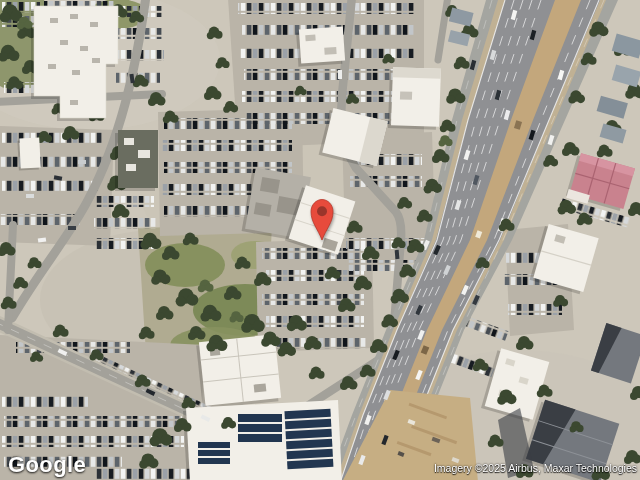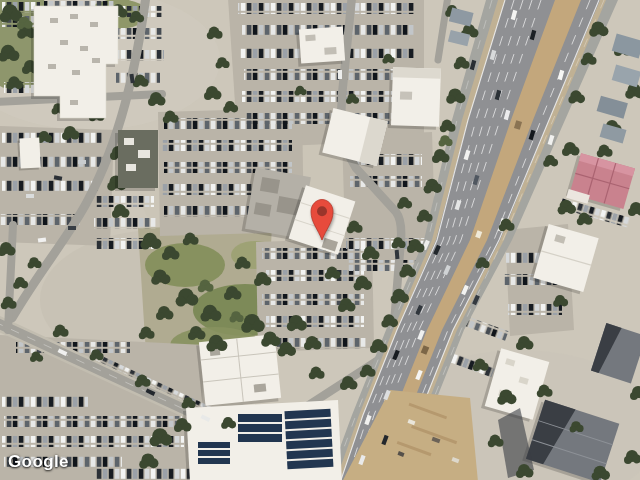--- a/index.html
+++ b/index.html
@@ -12,21 +12,21 @@
   .lanes{fill:var(--lanes)} .front{fill:var(--frontage)} .shold{fill:var(--shoulder)}
   .dirt{fill:var(--dirt)} .dirt2{fill:var(--dirt2)}
   .bw{fill:var(--bw)} .bgr{fill:var(--bgray)} .bdk{fill:var(--bdark)}
   .bpk{fill:var(--pink)}
   .rgy{fill:var(--roofgray)} .rdk{fill:var(--roofdark)}
   .t1{fill:var(--tree)} .t2{fill:var(--tree2)}
   .gr1{fill:var(--grass)} .gr2{fill:var(--grass2)}
   .sol{fill:var(--solar)}
   .shadow{fill:rgba(0,0,0,.18)}
   .pin{position:absolute;width:30px;height:45px;pointer-events:auto;filter:drop-shadow(1px 2px 1.5px rgba(0,0,0,.35));}
-  .glogo{position:absolute;left:8px;top:452px;font-size:17px;font-weight:700;letter-spacing:.4px;color:#fff;
+  .glogo{position:absolute;left:8px;top:452px;font-size:22px;font-weight:700;letter-spacing:.4px;color:#fff;
     text-shadow:0 1px 2px rgba(0,0,0,.75),0 0 3px rgba(0,0,0,.5);user-select:none;}
   .attrib{position:absolute;right:3px;top:462px;font-size:10.5px;color:#fff;white-space:nowrap;
     text-shadow:0 0 2px rgba(0,0,0,.95),0 1px 1px rgba(0,0,0,.85);}
 </style>
 </head>
 <body>
 
 <div class="stage">
 <svg width="640" height="480" viewBox="0 0 640 480">
   <defs>
@@ -500,13 +500,14 @@
 </svg>
 
 <div class="pin" style="left: 307px; top: 196px;">
   <svg width="30" height="45" viewBox="0 0 30 45">
     <path d="M15,44 C11,33 4,26.5 4,15.5 C4,9 9,3.5 15,3.5 C21,3.5 26,9 26,15.5 C26,26.5 19,33 15,44 Z" fill="var(--pin-color,#E74B3C)" stroke="var(--pin-border,#B9362A)" stroke-width="0.8"></path>
     <circle cx="15" cy="15.3" r="5" fill="var(--pin-inner,#9A352B)"></circle>
   </svg>
 </div>
 
 <div class="glogo">Google</div>
+<div class="attrib">Imagery ©2025 Airbus, Maxar Technologies</div>
 </div>
 
 </body></html>

